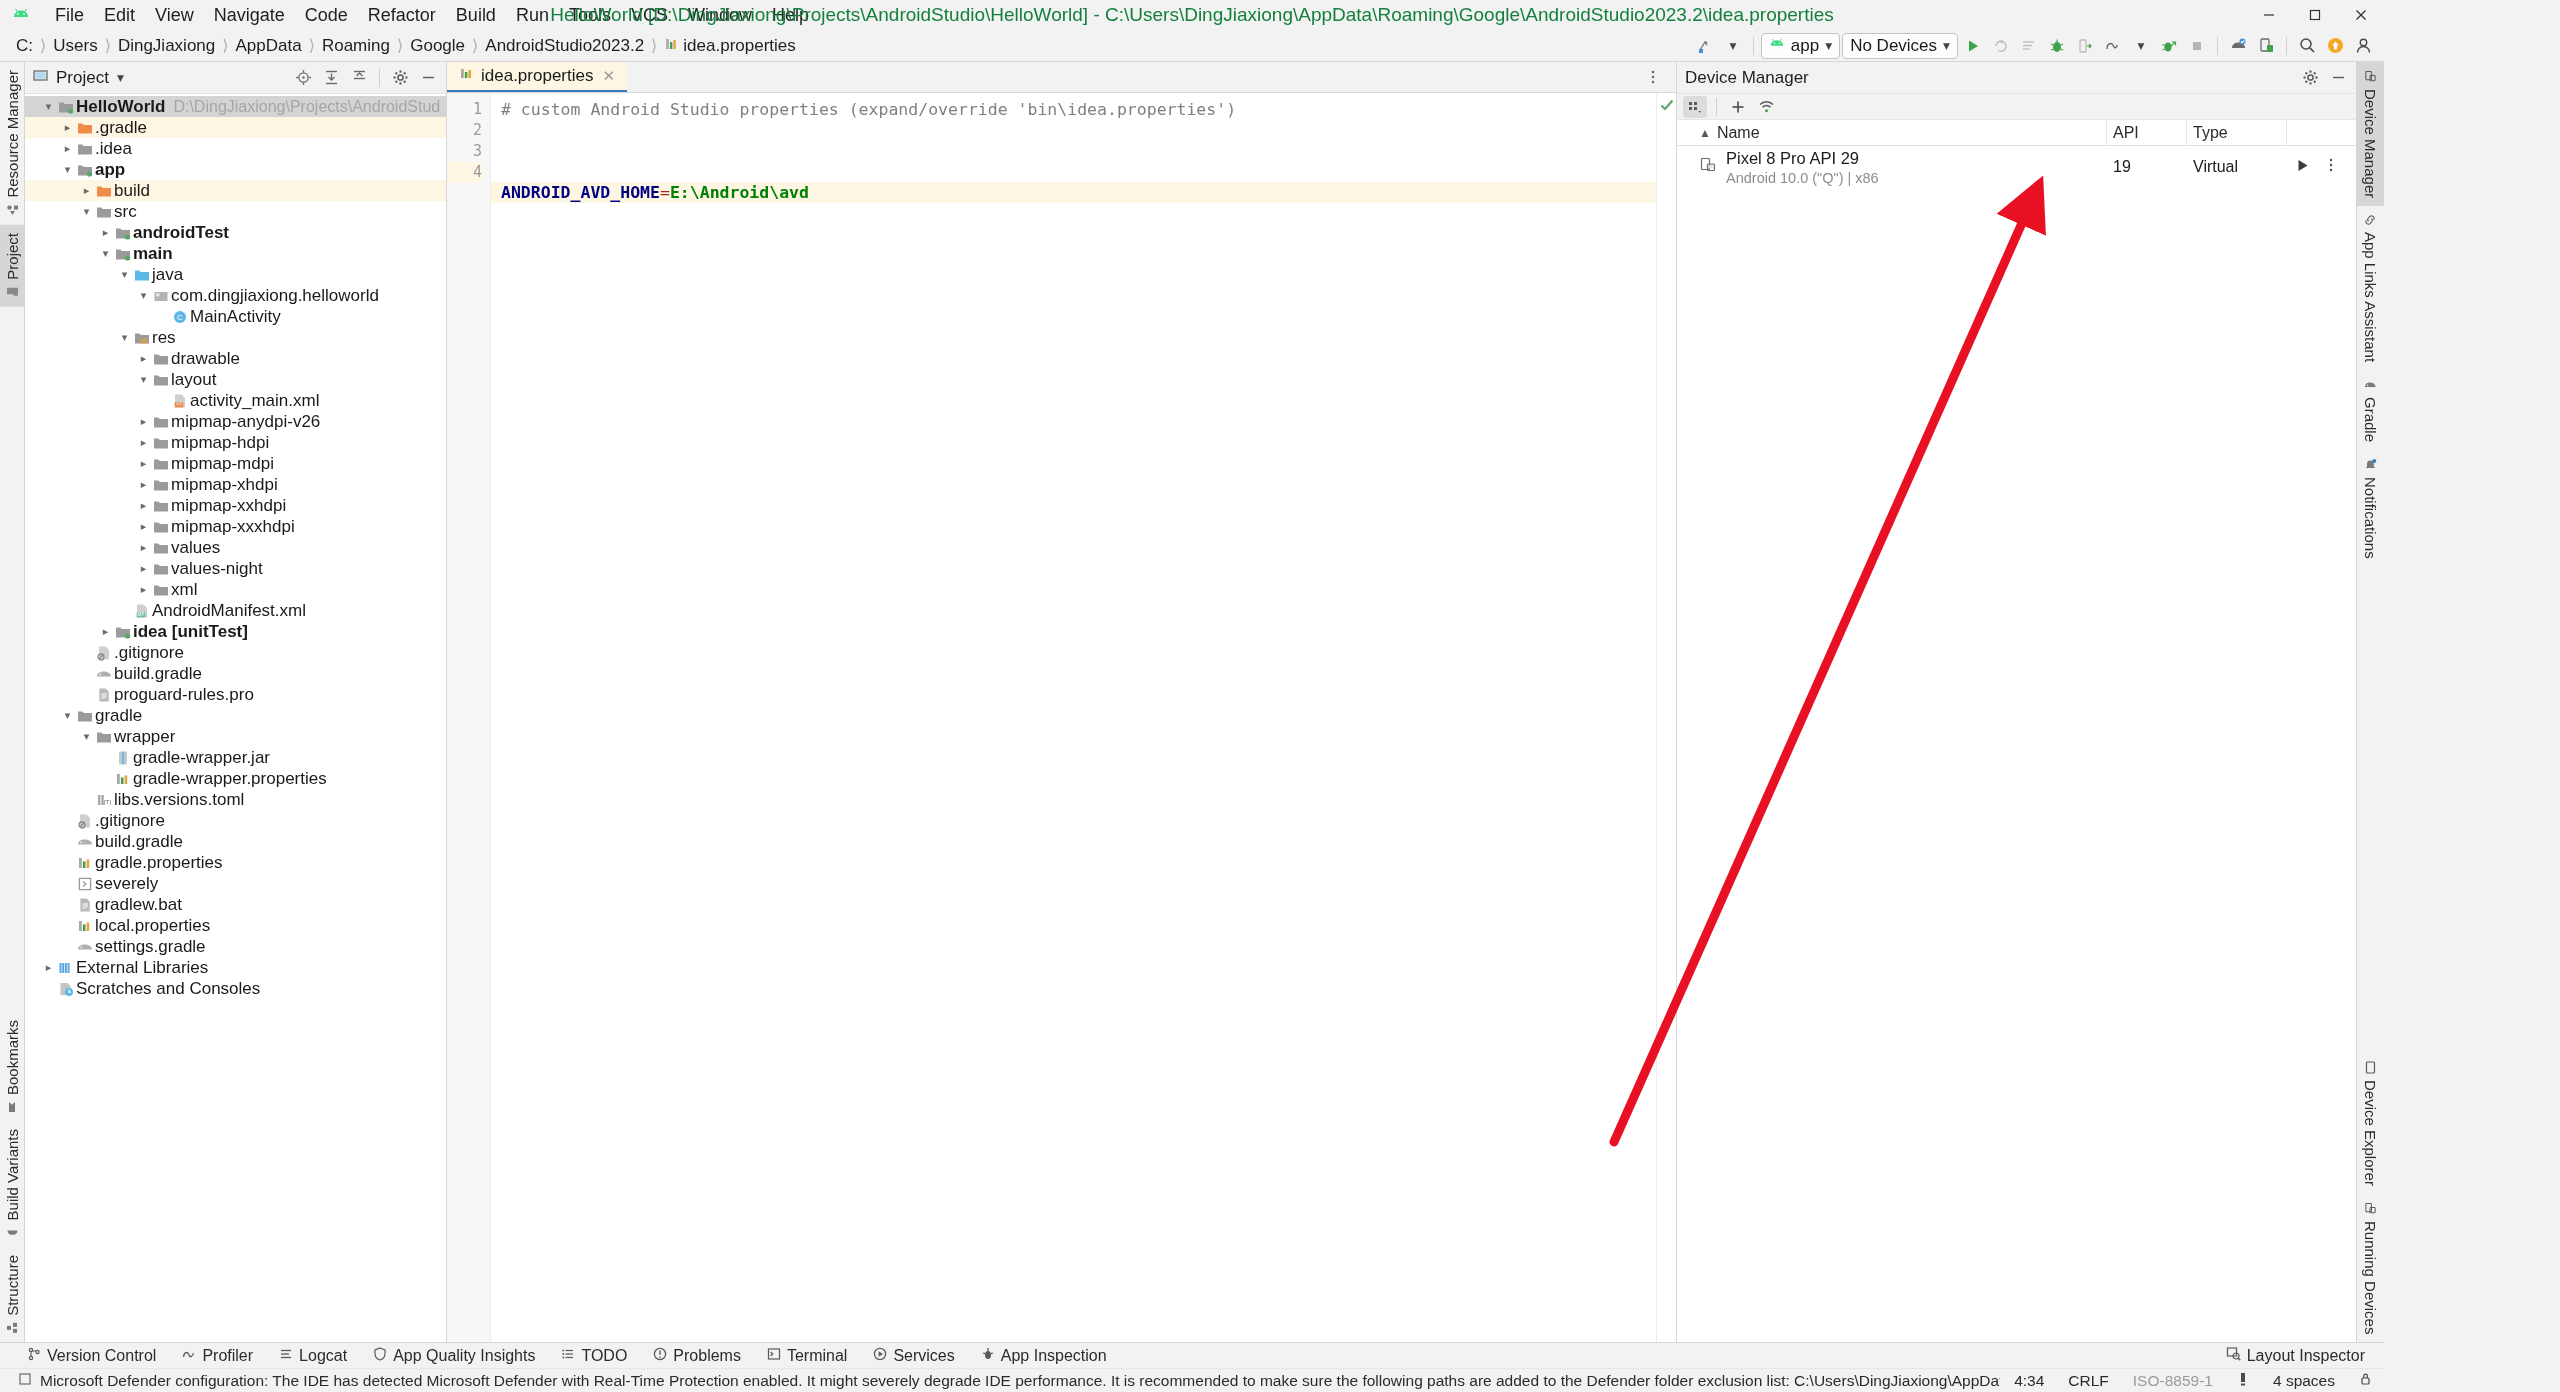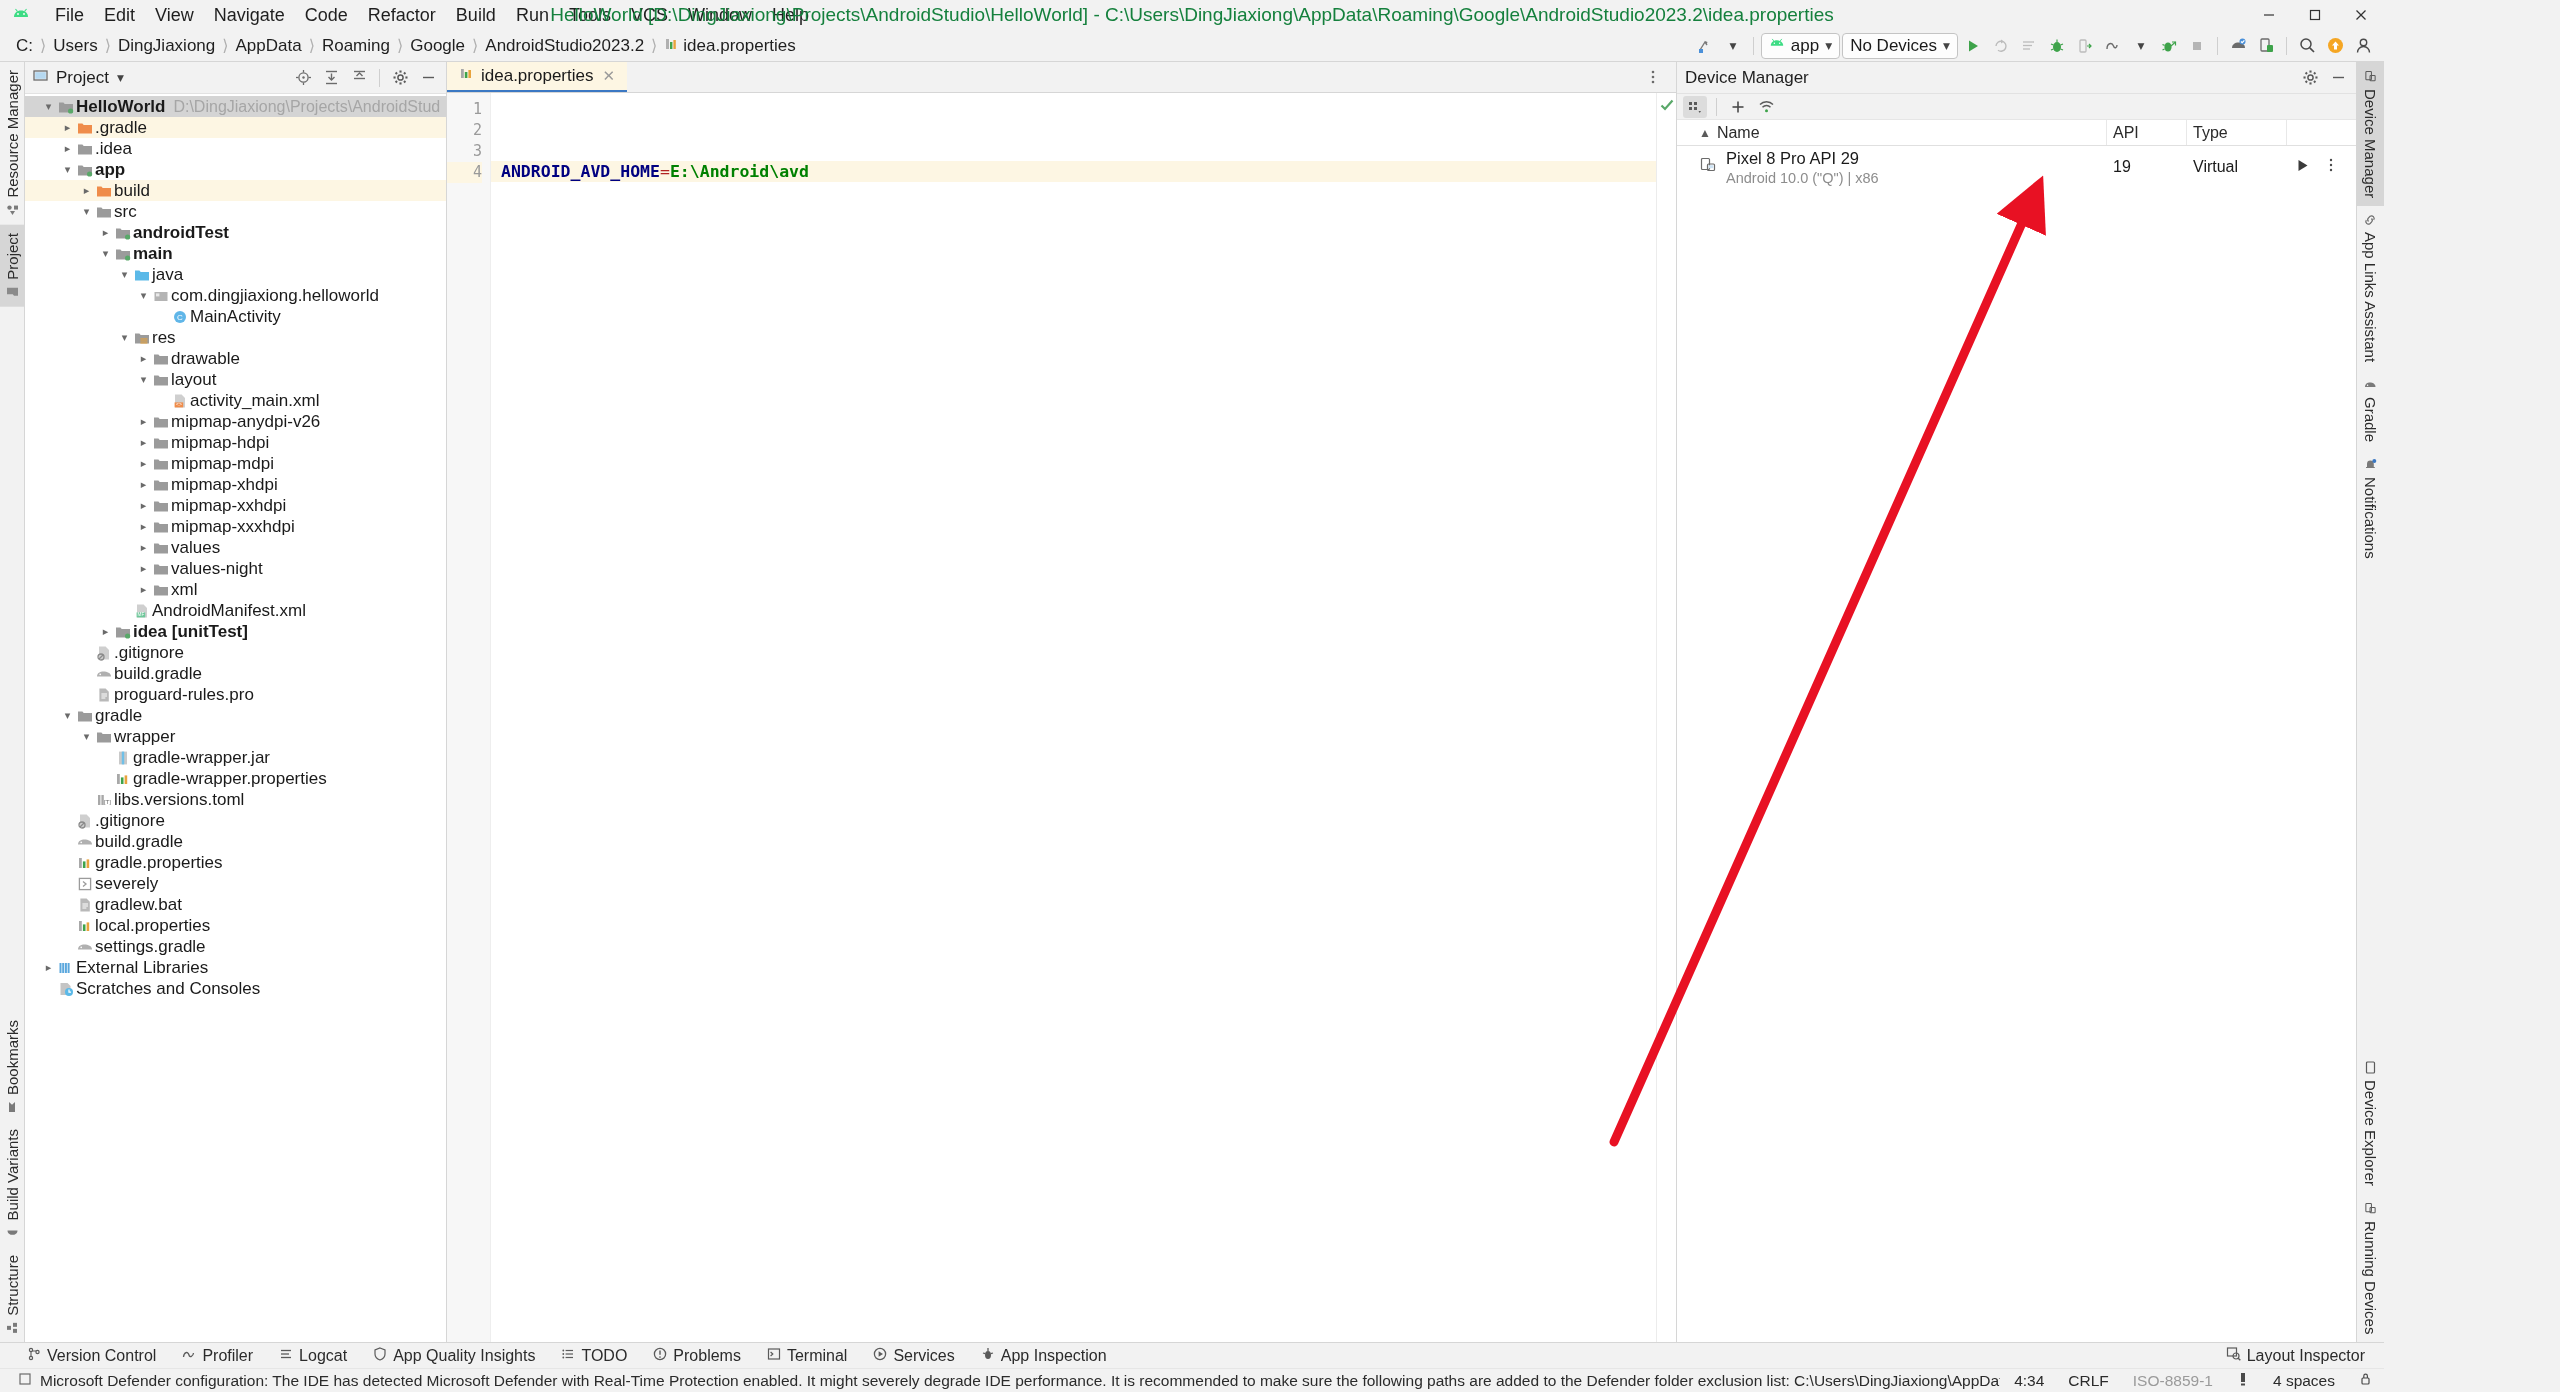--- a/index.html
+++ b/index.html
@@ -976,20 +976,21 @@
       </div>
 
       <div class="editor-body">
         <div class="gutter" id="editor-gutter">
             <div class="gline">1</div>
             <div class="gline">2</div>
             <div class="gline">3</div>
             <div class="gline hl">4</div>
           </div>
         <div class="codearea" id="editor-code">
+            <div class="cline"><span class="tok-comment"># custom Android Studio properties (expand/override 'bin\idea.properties')</span></div>
             <div class="cline">&nbsp;</div>
             <div class="cline">&nbsp;</div>
             <div class="cline hl"><span class="tok-key">ANDROID_AVD_HOME</span><span class="tok-eq">=</span><span class="tok-val">E:\Android\avd</span></div>
           </div>
         <div class="editor-rightrail">
           <span>
             <svg width="16" height="16" viewBox="0 0 16 16">
                 <path d="M2.5 8.5 l3.5 3.5 l7.5 -8.5" fill="none" stroke="#59a869" stroke-width="2.2"></path>
               </svg>
           </span>

